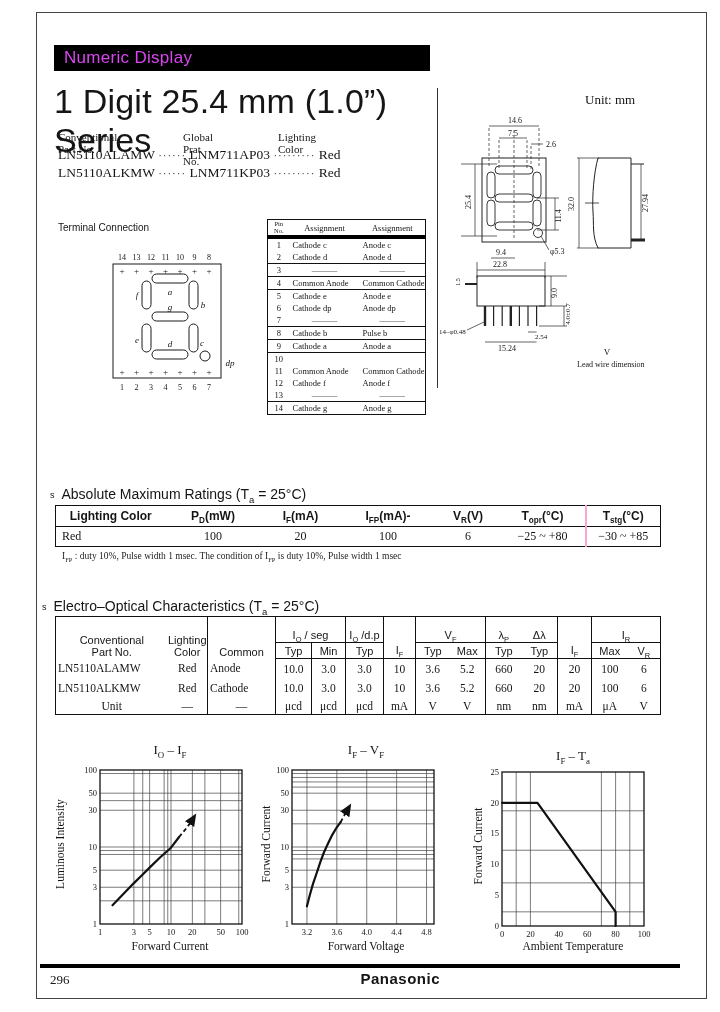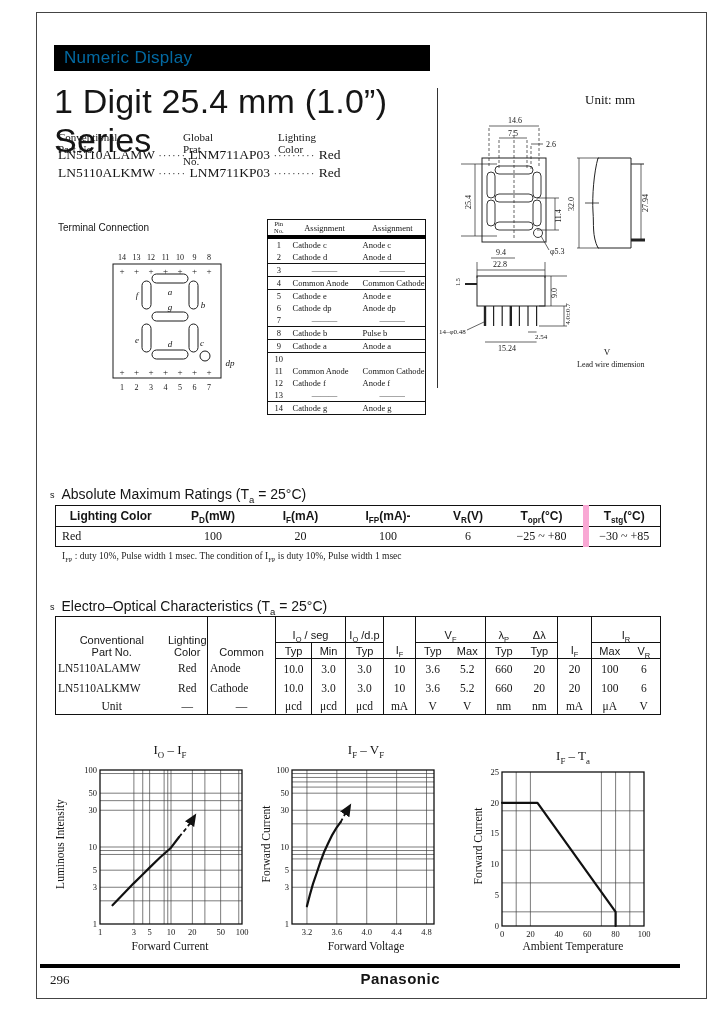--- a/index.html
+++ b/index.html
@@ -1,21 +1,21 @@
 <!DOCTYPE html>
 <html><head>
 <meta charset="utf-8">
 <style>
   html,body{margin:0;padding:0;background:#fff;}
   body{width:720px;height:1012px;position:relative;font-family:"Liberation Serif",serif;color:#151515;overflow:hidden;}
   .abs{position:absolute;}
   .sans{font-family:"Liberation Sans",sans-serif;}
   sub{font-size:68%;line-height:0;}
   .frame{border:1px solid #444;}
-  .banner{background:#000;color:#0369a1;font-size:17px;line-height:26px;padding-left:10px;letter-spacing:.3px;}
+  .banner{background:#000;color:#d946ef;font-size:17px;line-height:26px;padding-left:10px;letter-spacing:.3px;}
   .pagetitle{font-size:34px;letter-spacing:.2px;}
   .vline{background:#333;width:1px;}
   .listhead span{font-size:11px;}
   .listrow{font-size:13.5px;white-space:nowrap;}
   .listrow .dots{color:#333;letter-spacing:1px;font-size:11px;}
   table{border-collapse:collapse;}
   
   .pintab{width:158px;border:1.5px solid #111;font-size:8.5px;table-layout:fixed;}
   .pintab th{font-weight:normal;border-bottom:4px solid #000000;padding:1px 2px;}
   .pintab .pinhdr{font-size:6.5px;line-height:6.5px;text-align:center;}
@@ -23,21 +23,21 @@
   .pintab .pin{text-align:center;padding:0;}
   .pintab tr.gt td{border-top:1px solid #111;}
   .pintab td.ctr{text-align:center;color:#333;}
   
   .secthead{font-family:"Liberation Sans",sans-serif;font-size:14px;}
   .bullet{font-size:9px;margin-right:7px;vertical-align:1px;}
   
   .amrtab{width:605px;border:1.5px solid #111;table-layout:fixed;font-size:12px;}
   .amrtab th{font-family:"Liberation Sans",sans-serif;font-weight:bold;font-size:12px;border-bottom:1px solid #111;height:20px;padding:0;}
   .amrtab td{text-align:center;height:19px;padding:0;}
-  .amrtab .bl{border-left:6px solid #f9a8d4;margin-top:36px;}
+  .amrtab .bl{border-left:2px solid #f9a8d4;margin-top:36px;}
   .amrtab td.first{text-align:left;padding-left:6px;}
   .footnote{font-size:9.5px;color:#222;}
   
   .eotab{width:605px;border:1.5px solid #111;table-layout:fixed;font-size:11.5px;padding-left:44px;}
   .eotab th{font-family:"Liberation Sans",sans-serif;font-weight:normal;font-size:11px;padding:0;}
   .eotab td{text-align:center;height:19px;padding:0;}
   .eotab .br{border-right:1px solid #111;}
   .eotab .ul{border-bottom:1px solid #111;}
   .eotab .h1 th{height:24px;vertical-align:bottom;padding-bottom:1px;}
   .eotab .h2 th{height:15px;border-bottom:1px solid #111;}
@@ -355,21 +355,21 @@
     <td>20</td>
     <td>100</td>
     <td>6</td>
     <td>−25 ~ +80</td>
     <td class="bl">−30 ~ +85</td>
   </tr>
 </tbody>
   </table>
 <div class="abs footnote" style="left:62px;top:551px;width:520px;">I<sub>FP</sub> :  duty 10%, Pulse width 1 msec. The condition of I<sub>FP</sub> is duty 10%, Pulse width 1 msec</div>
 
-<div class="abs secthead" style="left:50px;top:598px;text-align:right;">
+<div class="abs secthead" style="left:42px;top:598px;text-align:right;">
   <span class="bullet">s</span><span>Electro–Optical Characteristics (T<sub>a</sub> = 25°C)</span>
 </div>
 <table class="abs eotab" style="left:55px;top:616px;">
   <colgroup>
     <col style="width:112px">
       <col style="width:40px">
       <col style="width:68px">
     <col style="width:36px">
       <col style="width:34px">
       <col style="width:38px">

